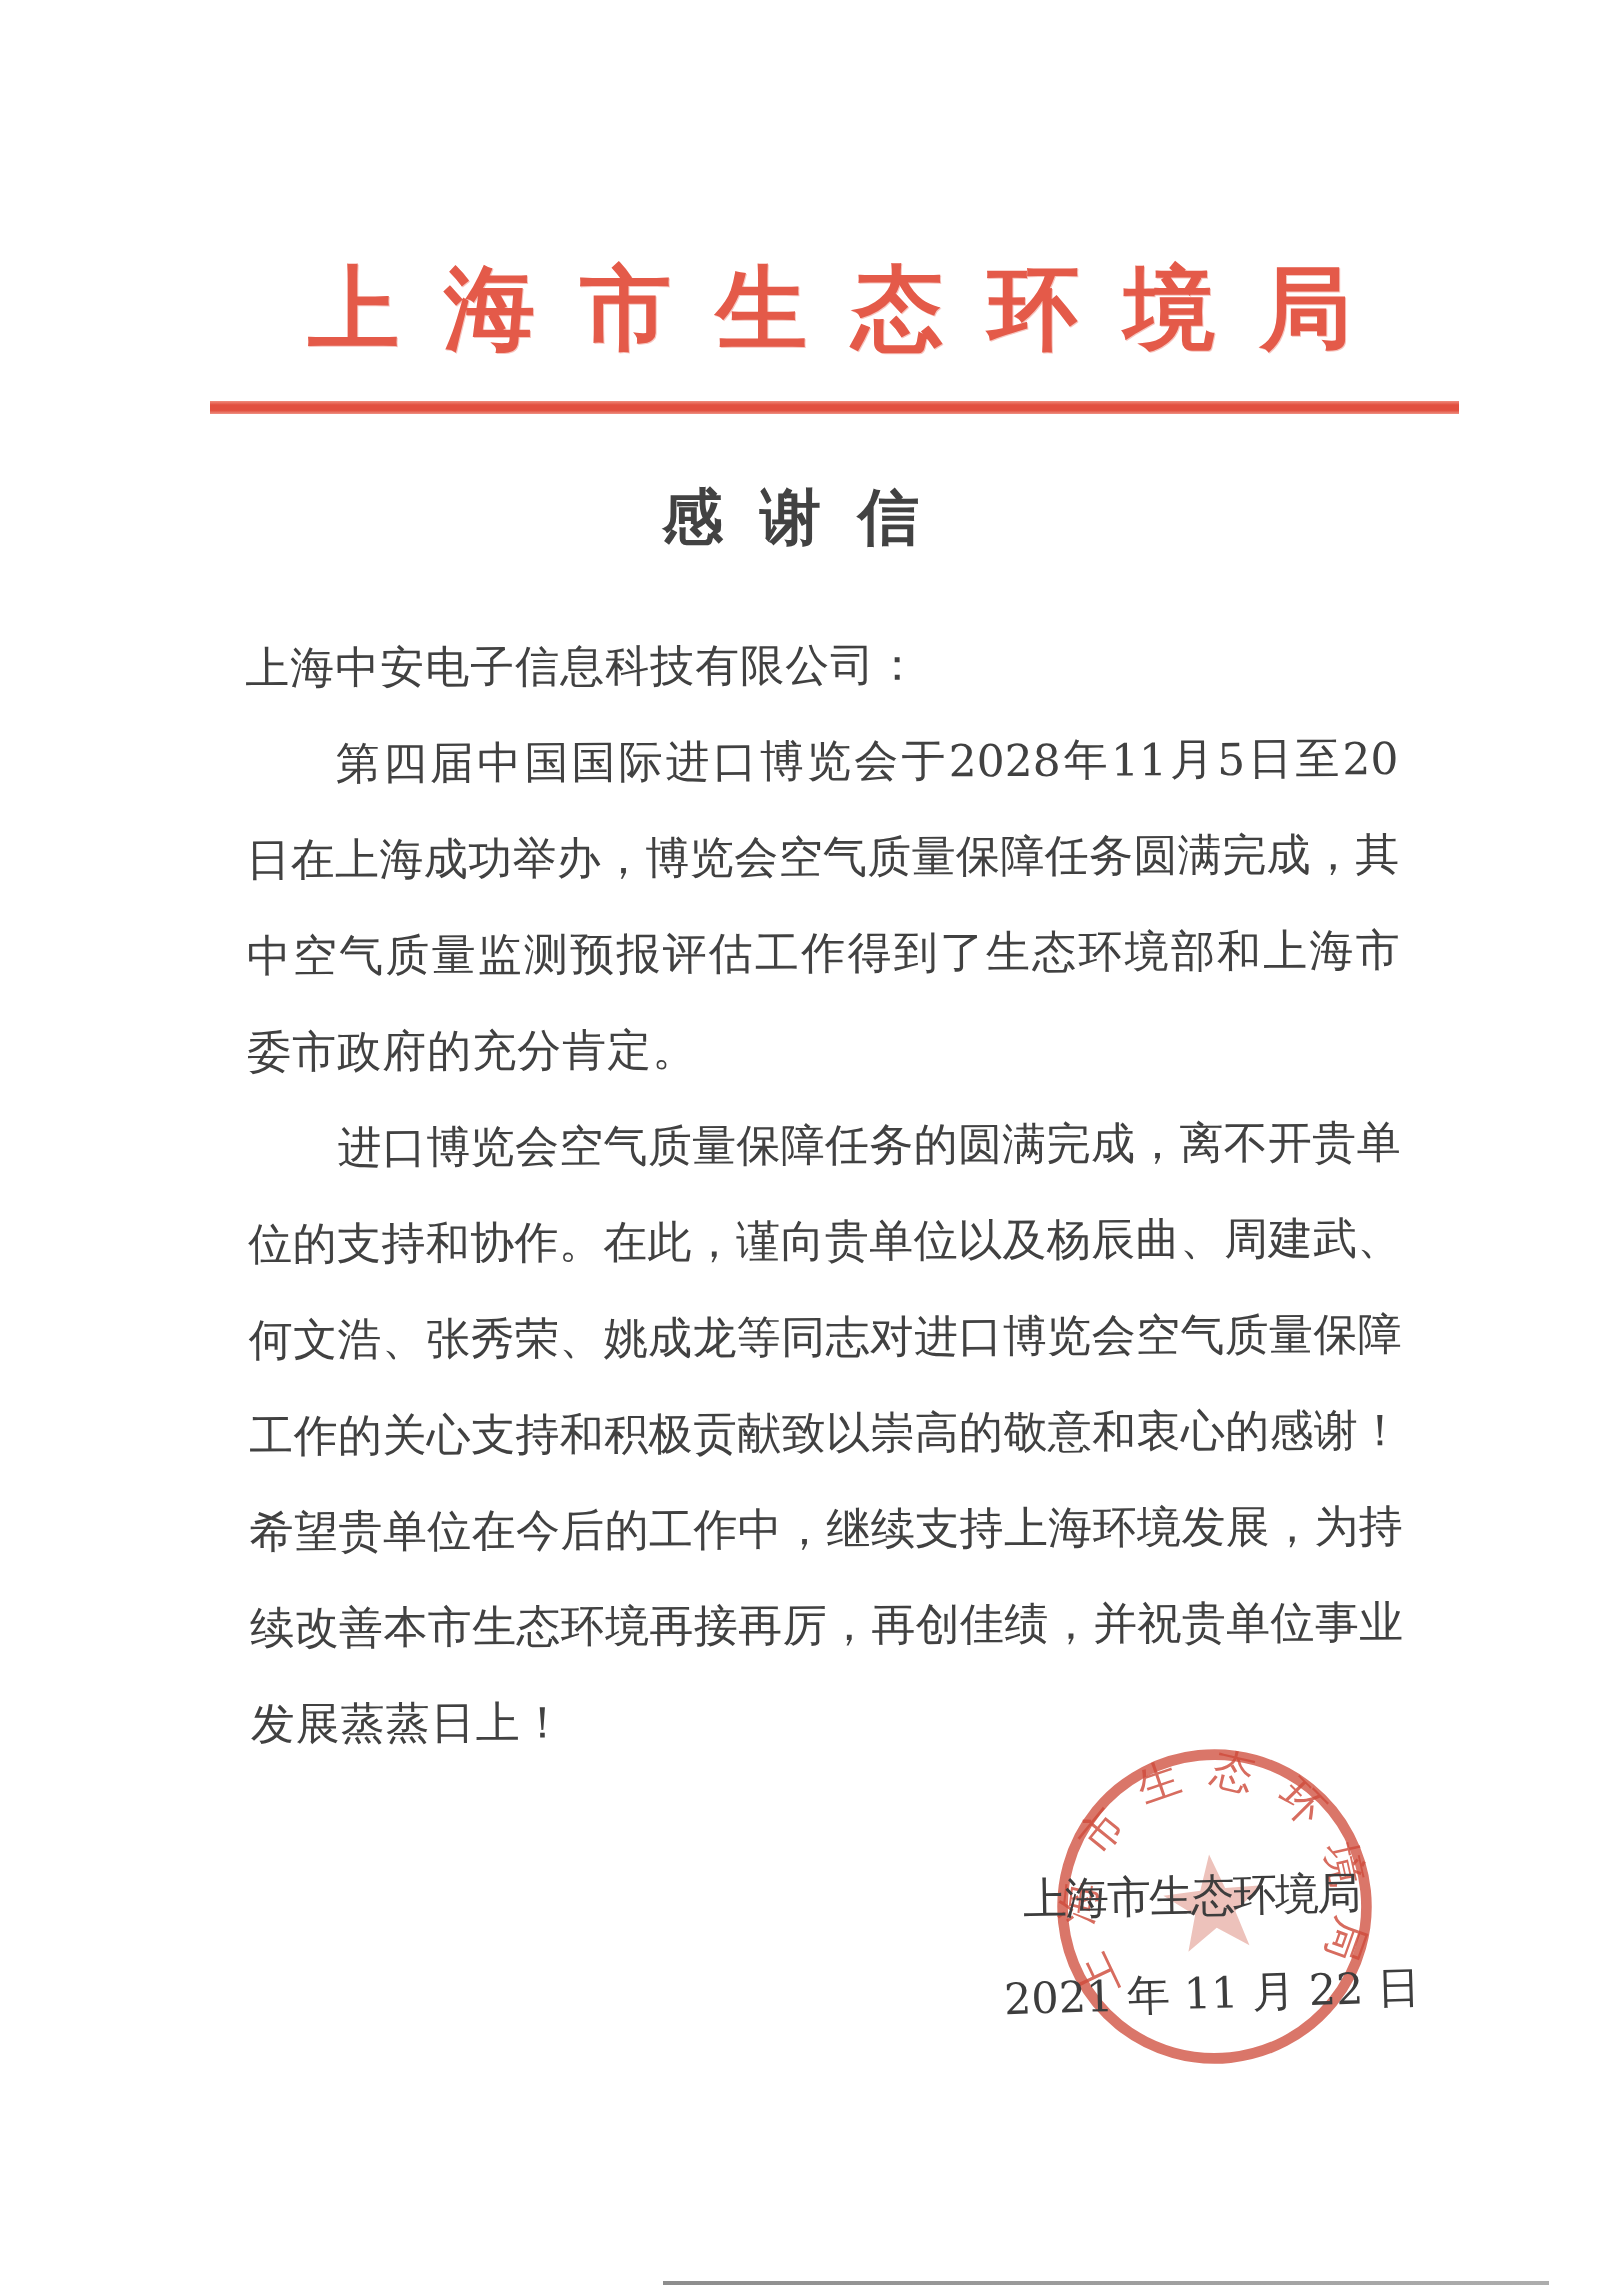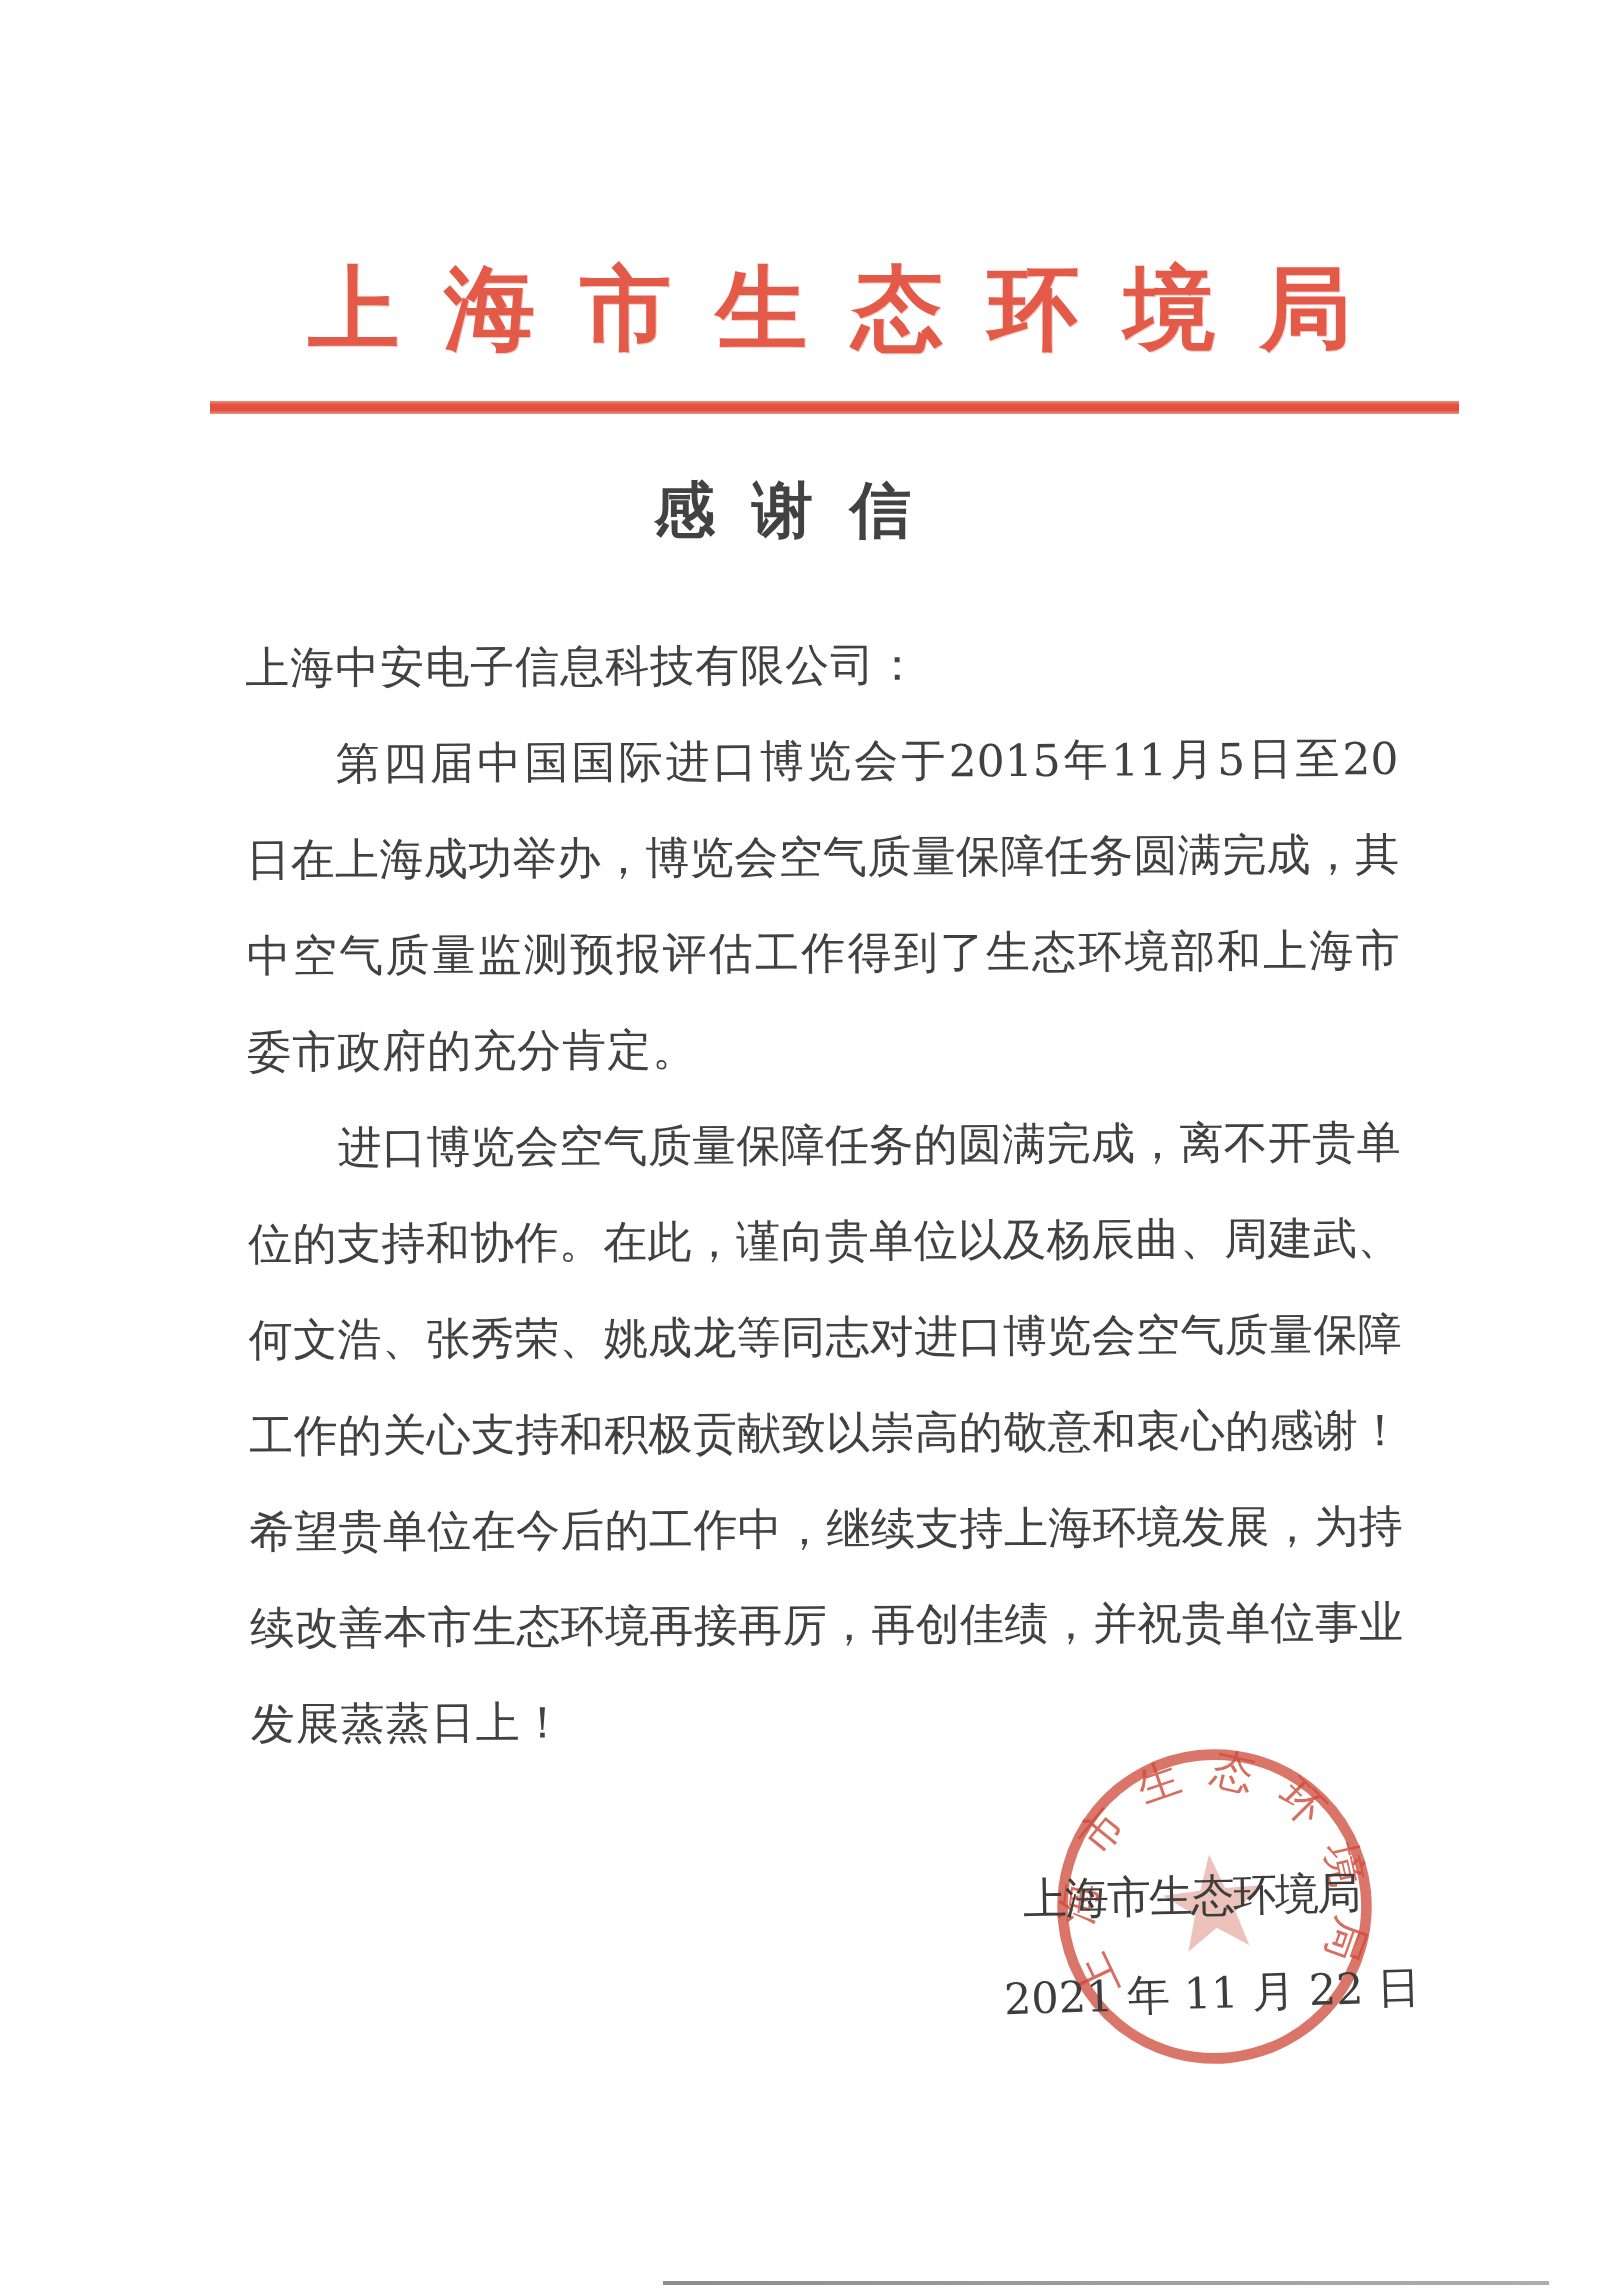--- a/index.html
+++ b/index.html
@@ -14,23 +14,23 @@
     font-size:91px; font-weight:bold; color:#e45a49;
     letter-spacing:45px; white-space:nowrap; line-height:1;
     text-shadow:1px 1px 0 rgba(228,90,73,0.35);
   }
   .red-rule {
     position:absolute; left:210px; top:401px; width:1249px; height:12.7px;
     background:linear-gradient(#f08c7c, #e2503f 30%, #e2503f 72%, #ef9184);
   }
   
   .doc-title {
-    position:absolute; top:465px; left:0; width:100%; margin:8px;
+    position:absolute; top:465px; left:0; width:100%; margin:16px;
     text-align:center; font-size:61px; font-weight:bold; color:#424242;
-    letter-spacing:37px; padding-left:37px; box-sizing:border-box; line-height:1.2;
+    letter-spacing:37px; padding-left:37px; box-sizing:border-box; line-height:1.2;font-family:Liberation Serif, serif;
   }
   
   .letter-body {
     position:absolute; left:245px; top:620px; width:1153px;
     transform:rotate(-0.3deg); transform-origin:left top;
   }
   .body-line {
     height:96px; font-size:44px; color:#414141;
     display:flex; align-items:center; justify-content:space-between;
   }
@@ -76,21 +76,21 @@
         <span>中</span>
         <span>国</span>
         <span>国</span>
         <span>际</span>
         <span>进</span>
         <span>口</span>
         <span>博</span>
         <span>览</span>
         <span>会</span>
         <span>于</span>
-        <span>2015</span>
+        <span>2028</span>
         <span>年</span>
         <span>11</span>
         <span>月</span>
         <span>5</span>
         <span>日</span>
         <span>至</span>
         <span>20</span>
       </div>
       <div class="body-line">
         <span>日</span>

